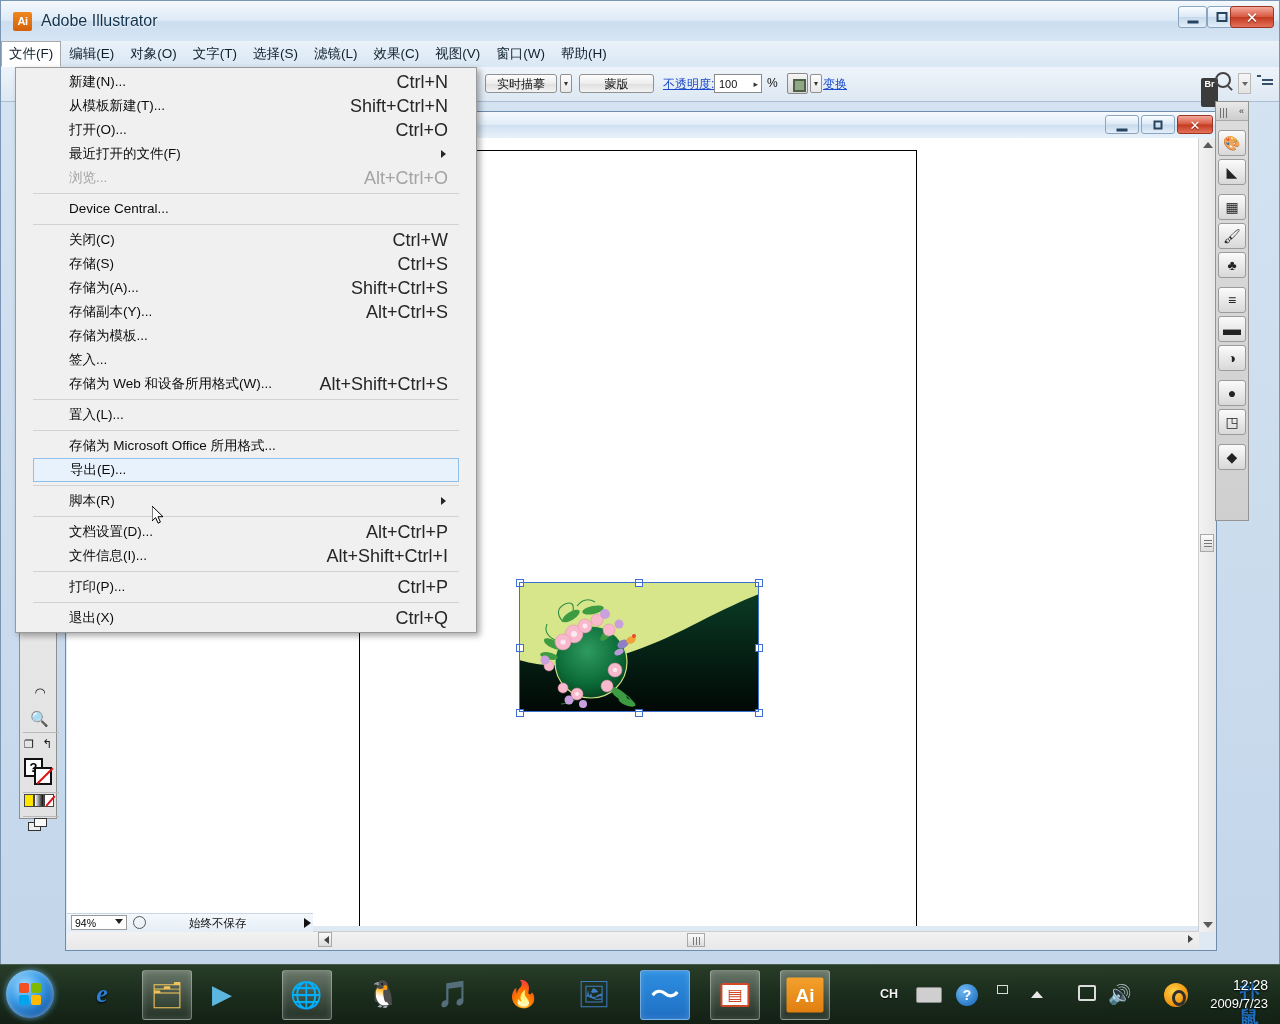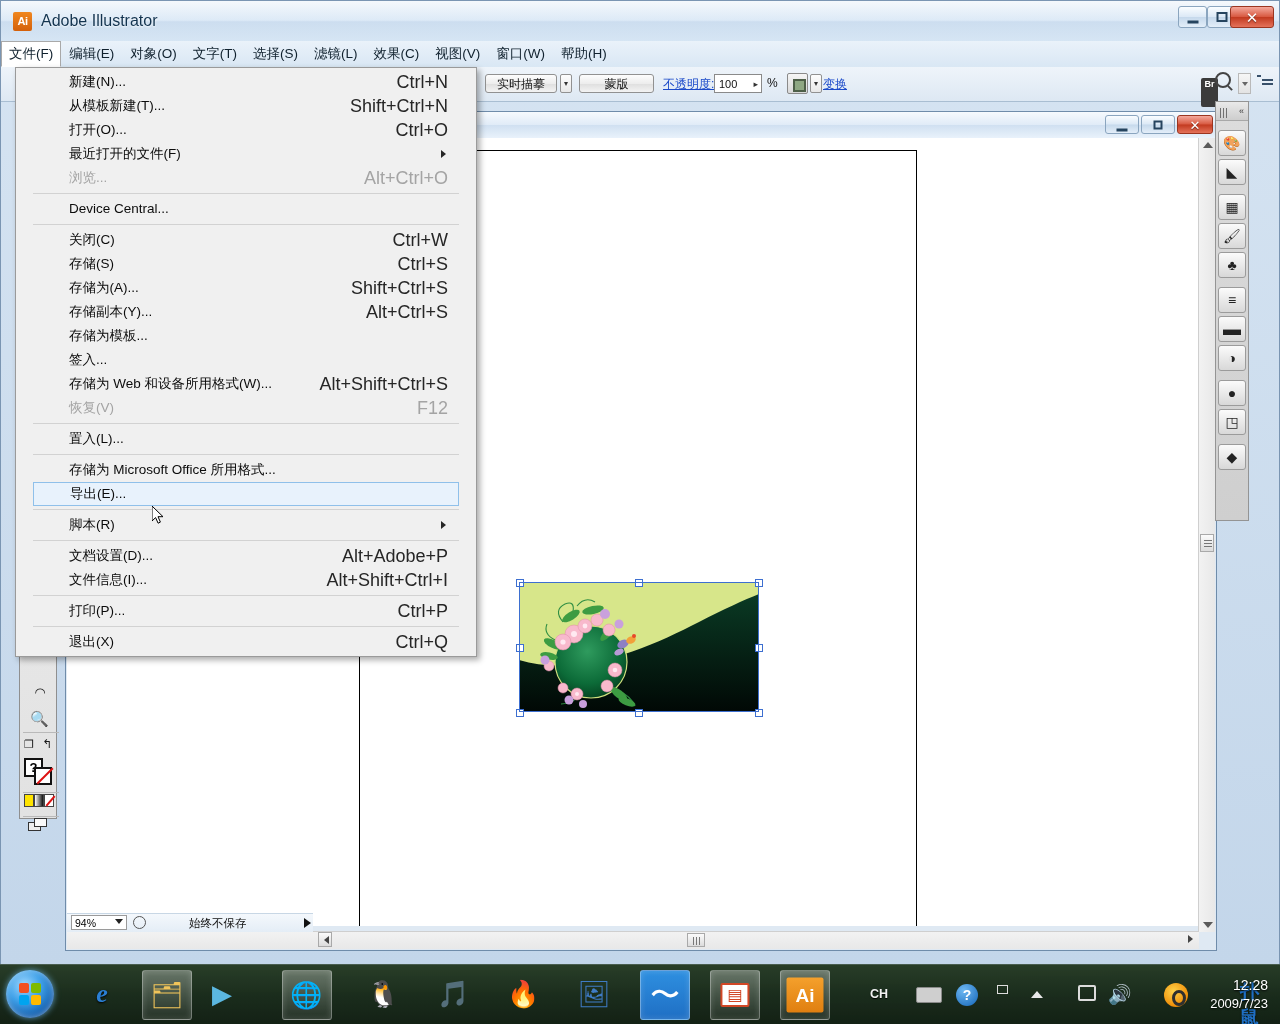--- a/index.html
+++ b/index.html
@@ -528,30 +528,29 @@
       <div class="msep"></div>
       <div class="mi"><span>Device Central...</span></div>
       <div class="msep"></div>
       <div class="mi"><span>关闭(C)</span><span class="sc">Ctrl+W</span></div>
       <div class="mi"><span>存储(S)</span><span class="sc">Ctrl+S</span></div>
       <div class="mi"><span>存储为(A)...</span><span class="sc">Shift+Ctrl+S</span></div>
       <div class="mi"><span>存储副本(Y)...</span><span class="sc">Alt+Ctrl+S</span></div>
       <div class="mi"><span>存储为模板...</span></div>
       <div class="mi"><span>签入...</span></div>
       <div class="mi"><span>存储为 Web 和设备所用格式(W)...</span><span class="sc">Alt+Shift+Ctrl+S</span></div>
-      <div class="mi disabled"><span>恢复(V)</span><span class="sc">F12</span></div>
       <div class="msep"></div>
       <div class="mi"><span>置入(L)...</span></div>
       <div class="msep"></div>
       <div class="mi"><span>存储为 Microsoft Office 所用格式...</span></div>
       <div class="mi hl"><span>导出(E)...</span></div>
       <div class="msep"></div>
       <div class="mi"><span>脚本(R)</span><span class="sub"></span></div>
       <div class="msep"></div>
-      <div class="mi"><span>文档设置(D)...</span><span class="sc">Alt+Adobe+P</span></div>
+      <div class="mi"><span>文档设置(D)...</span><span class="sc">Alt+Ctrl+P</span></div>
       <div class="mi"><span>文件信息(I)...</span><span class="sc">Alt+Shift+Ctrl+I</span></div>
       <div class="msep"></div>
       <div class="mi"><span>打印(P)...</span><span class="sc">Ctrl+P</span></div>
       <div class="msep"></div>
       <div class="mi"><span>退出(X)</span><span class="sc">Ctrl+Q</span></div>
     </div>
 
 </div>
 
 <div id="cursor">
@@ -597,21 +596,21 @@
     <span class="tb-ico" style="color:#fff;font-size:30px;">〜</span>
   </div>
   <div class="tb-item framed" style="left:710px;">
     <span class="tb-ico" style="color:#d24726;background:#fff;padding:2px 5px;border:2px solid #d24726;border-radius:2px;font-size:16px;">▤</span>
   </div>
   <div class="tb-item framed" style="left:780px;">
     <span class="tb-ico" style="color:#fff;background:linear-gradient(180deg,#f4a02c,#e07f10);padding:8px 9px;border-radius:2px;font-size:19px;font-weight:bold;">Ai</span>
   </div>
 
   <div id="tray">
-    <span class="tray-txt" style="right:392px;top:22px;font-weight:bold;">CH</span>
+    <span class="tray-txt" style="right:382px;top:22px;font-weight:bold;">CH</span>
     <span style="position:absolute;right:338px;top:22px;width:24px;height:14px;background:#cfcfcf;border:1px solid #8a8a8a;border-radius:2px;"></span>
     <span style="position:absolute;right:302px;top:19px;width:22px;height:22px;border-radius:50%;background:radial-gradient(circle at 35% 30%,#6fb8f2,#1264b8);color:#fff;font-size:14px;font-weight:bold;text-align:center;line-height:22px;">?</span>
     <span style="position:absolute;right:272px;top:20px;width:11px;height:9px;border:1.5px solid #ddd;box-sizing:border-box;"></span>
     <span style="position:absolute;right:237px;top:26px;border-left:6px solid transparent;border-right:6px solid transparent;border-bottom:7px solid #e8e8e8;"></span>
     <span style="position:absolute;right:184px;top:20px;width:18px;height:16px;border:2px solid #dcdcdc;border-radius:2px;box-sizing:border-box;"></span>
     <span style="position:absolute;right:148px;top:20px;font-size:19px;color:#e8e8e8;line-height:1;">🔊</span>
     <div id="wm-dot"></div>
     <div id="wm-logo">扑鼠PPT</div>
     <div id="clock-time">12:28</div>
     <div id="clock-date">2009/7/23</div>

